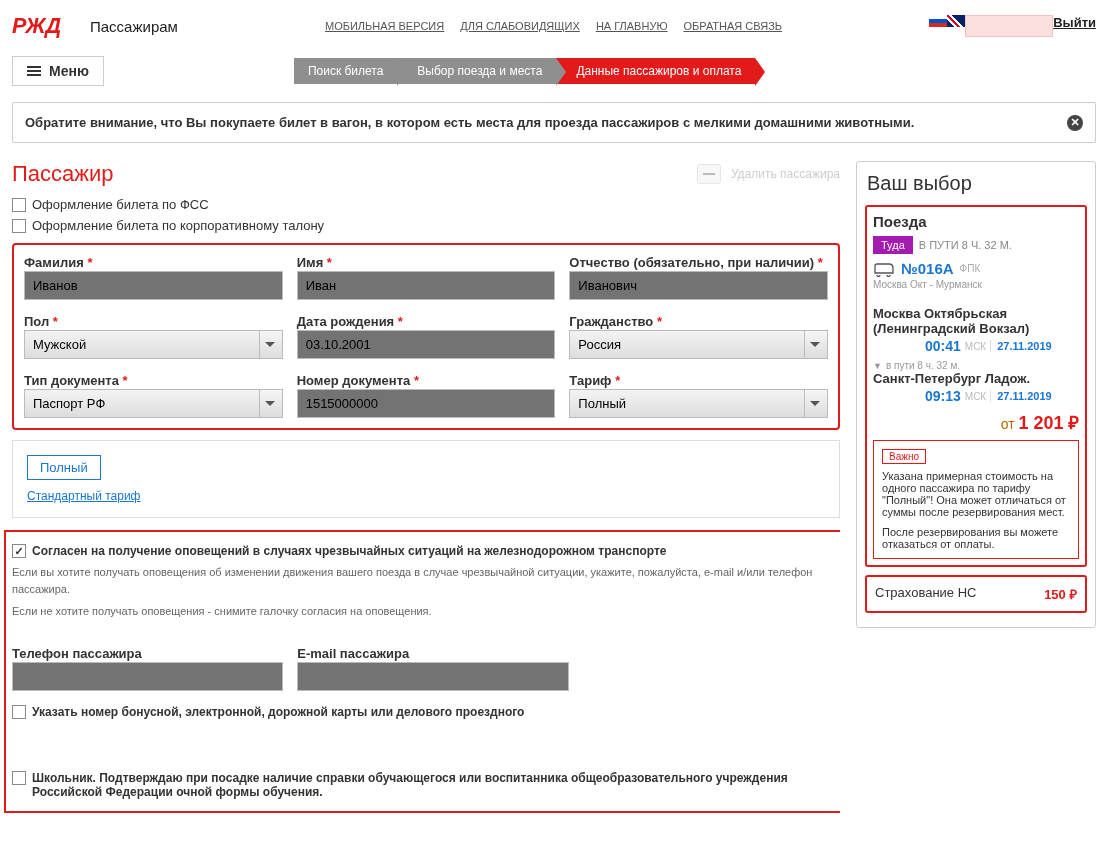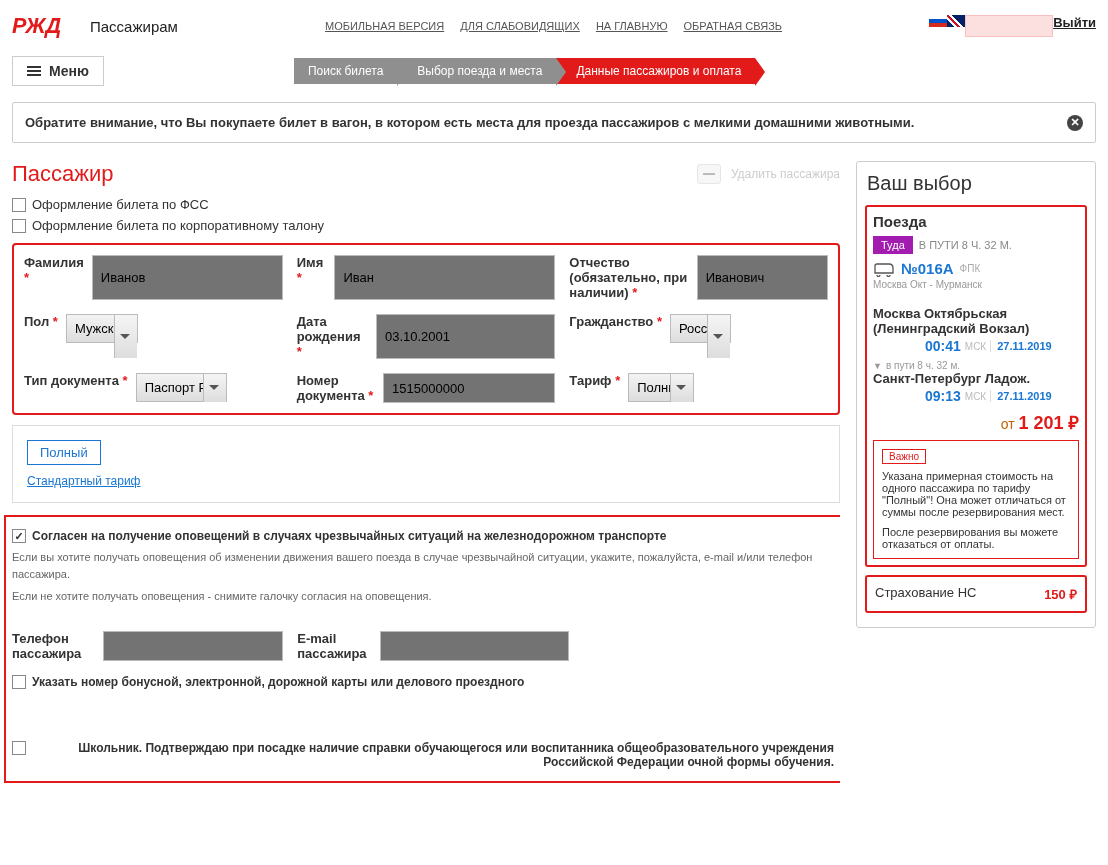--- a/index.html
+++ b/index.html
@@ -37,21 +37,21 @@
   .right-col { width: 240px; }
   .pax-header { display: flex; justify-content: space-between; align-items: center; margin-bottom: 10px; }
   .pax-title { color: #e21a1a; font-size: 22px; font-weight: normal; }
   .collapse-btn { width: 24px; height: 20px; border: 1px solid #e6e6e6; background: #f7f7f7; border-radius: 3px; display: flex; align-items: center; justify-content: center; cursor: pointer; }
   .collapse-btn span { display:block; width:12px; height:2px; background:#bbb; }
   .delete-pax { color: #ccc; font-size: 12px; margin-left: 10px; }
   .chk-row { display: flex; align-items: center; gap: 6px; margin: 6px 0; }
   .chk { width: 14px; height: 14px; border: 1px solid #888; display: inline-flex; align-items: center; justify-content: center; font-size: 11px; color: #333; flex-shrink:0; }
   .highlighted { border: 2px solid #e21a1a; border-radius: 4px; padding: 10px; margin: 10px 0; }
   .form-row { display: flex; gap: 14px; margin-bottom: 14px; }
-  .form-col { flex: 1; display: flex; gap: 8px; }
+  .form-col { flex: 1; display: flex; flex-direction: column; gap: 1px; }
   .lbl { font-size: 13px; font-weight: bold; }
   .req { color: #e21a1a; }
   input[type=text], select { border: 1px solid #bbb; padding: 6px 8px; font-size: 13px; width: 100%; background:#737373; }
   select { appearance: none; background-image: linear-gradient(#f3f3f3,#ddd); background-position: right center; }
   .select-wrap { position: relative; }
   .select-wrap::after { content: ""; position: absolute; right: 1px; top: 1px; bottom: 1px; width: 22px; background: linear-gradient(#f5f5f5,#ddd); border-left: 1px solid #bbb; pointer-events: none; }
   .select-wrap::before { content: ""; position: absolute; right: 8px; top: 50%; transform: translateY(-30%); border: 5px solid transparent; border-top-color: #555; z-index: 2; pointer-events: none; }
   .tariff-box { border: 1px solid #ddd; padding: 14px; margin: 10px 0; }
   .tab-btn { border: 1px solid #1976d2; color: #1976d2; background: #fff; padding: 4px 12px; font-size: 13px; display: inline-block; margin-bottom: 8px; }
   .std-tariff { color: #1976d2; font-size: 12px; }
@@ -221,21 +221,21 @@
         </div>
       </div>
 
       <div class="chk-row" style="font-weight:bold;font-size:12px;margin-top:6px;">
         <span class="chk"></span>
         <span>Указать номер бонусной, электронной, дорожной карты или делового проездного</span>
       </div>
 
       <div style="height:40px;"></div>
 
-      <div class="chk-row" style="font-weight:bold;font-size:12px;align-items:flex-start;text-align:right;">
+      <div class="chk-row" style="font-weight:bold;font-size:12px;align-items:flex-start;">
         <span class="chk"></span>
         <span>Школьник. Подтверждаю при посадке наличие справки обучающегося или воспитанника общеобразовательного учреждения Российской Федерации очной формы обучения.</span>
       </div>
     </div>
   </div>
 
   <div class="right-col">
     <div class="panel">
       <h2>Ваш выбор</h2>
 

